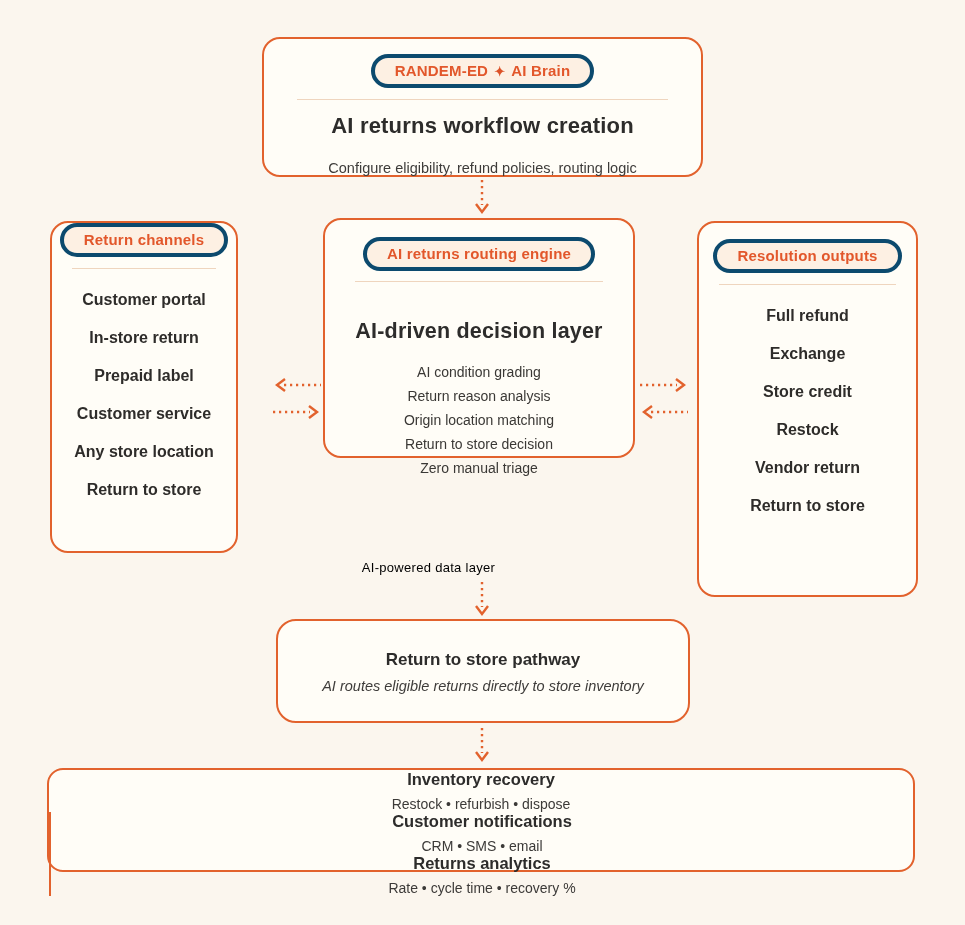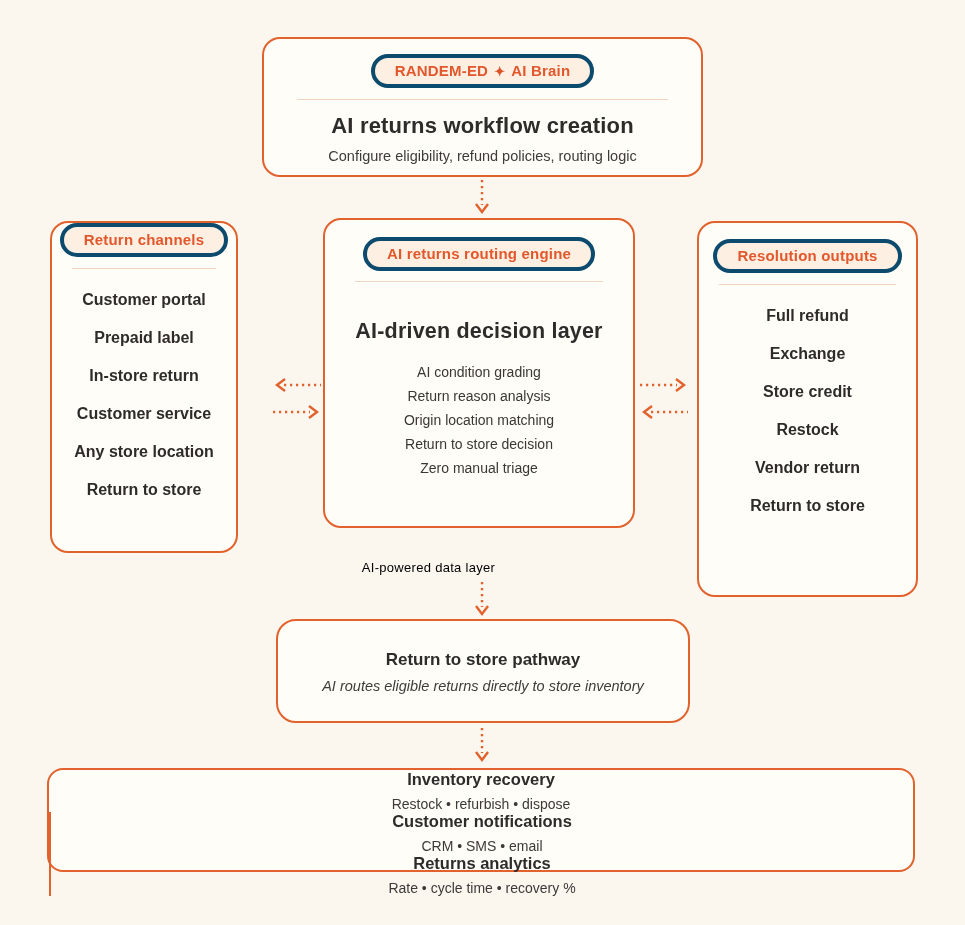--- a/index.html
+++ b/index.html
@@ -45,30 +45,30 @@
     border: none;
     border-top: 1px solid #EFD5BE;
     margin: 11px 20px 0;
   }
   .divider.wide { margin: 11px 33px 0; }
   .divider.mid  { margin: 10px 30px 0; }
 
   
   .top-box   { left: 262px; top: 37px;  width: 441px; height: 140px; padding-top: 15px; }
   .top-title { margin-top: 13px; font-size: 22px; font-weight: 700; letter-spacing: 0.2px; }
-  .top-sub   { margin-top: 9px;  font-size: 14.5px; color: #3E3C3A; }
+  .top-sub   { margin-top: 21px;  font-size: 14.5px; color: #3E3C3A; }
 
   
   .channels-box { left: 50px;  top: 221px; width: 188px; height: 332px; }
   .outputs-box  { left: 697px; top: 221px; width: 221px; height: 376px; padding-top: 16px; }
   .side-list { list-style: none; margin: 12px 0 0; padding: 0; }
   .side-list li { line-height: 38px; font-size: 16px; font-weight: 700; color: #2E2C2A; }
 
   
-  .engine-box   { left: 323px; top: 218px; width: 312px; height: 310px; padding-top: 17px; }
+  .engine-box   { left: 323px; top: 218px; width: 312px; height: 240px; padding-top: 17px; }
   .engine-title { margin-top: 37px; font-size: 21.5px; font-weight: 700; letter-spacing: 0.2px; }
   .engine-list  { list-style: none; margin: 16px 0 0; padding: 0; }
   .engine-list li { line-height: 24px; font-size: 14px; color: #3A3835; }
 
   
   .data-layer-label {
     position: absolute;
     left: 0; top: 560px; width: 857px;
     text-align: center;
     font-size: 13px;
@@ -126,22 +126,22 @@
       <line x1="8" y1="1" x2="8" y2="26" stroke="#E2622D" stroke-width="2.4" stroke-dasharray="2.2 3.8"></line>
       <polyline points="2,25 8,33 14,25" stroke="#E2622D" stroke-width="2.4" fill="none"></polyline>
     </svg>
   </div>
 
   <div class="box channels-box">
     <span class="badge">Return channels</span>
     <hr class="divider">
     <ul class="side-list">
       <li>Customer portal</li>
+      <li>In-store return</li>
       <li>Prepaid label</li>
-      <li>In-store return</li>
       <li>Customer service</li>
       <li>Any store location</li>
       <li>Return to store</li>
     </ul>
   </div>
 
   <div class="box engine-box">
     <span class="badge">AI returns routing engine</span>
     <hr class="divider mid">
     <div class="engine-title">AI-driven decision layer</div>

